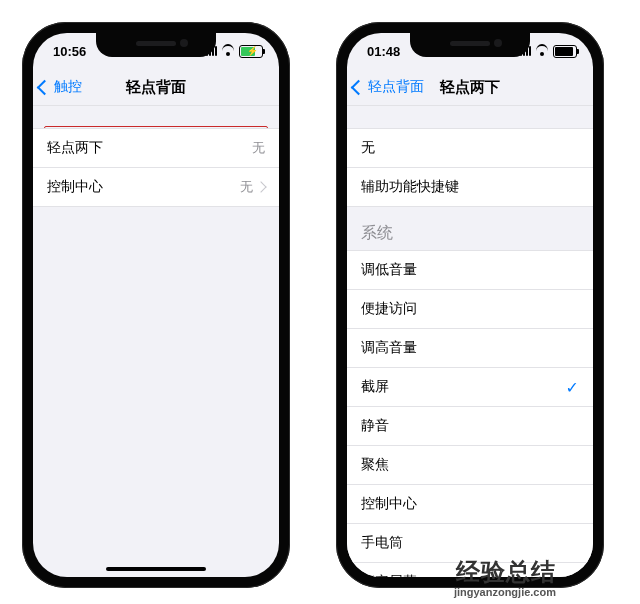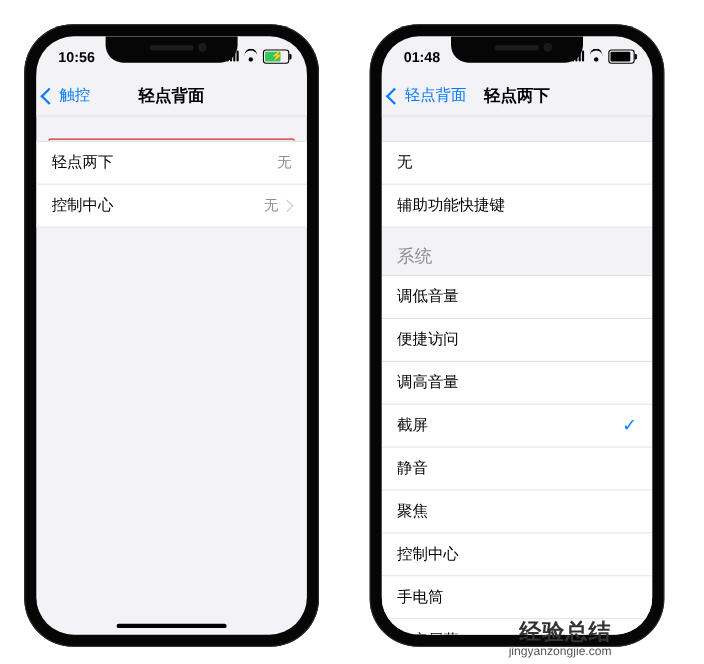--- a/index.html
+++ b/index.html
@@ -54,22 +54,22 @@
   .chevron-right{width:7px;height:7px;border-top:1.5px solid #c7c7cc;border-right:1.5px solid #c7c7cc;transform:rotate(45deg);}
   .check{color:var(--blue);font-size:16px;}
 
   .highlight-red{position:absolute;border:1.5px solid var(--red);pointer-events:none;border-radius:2px;box-sizing:border-box;}
 
   .section-header{font-size:16px;color:var(--sub);padding:16px 14px 6px;}
 
   .home-indicator{position:absolute;bottom:6px;left:50%;transform:translateX(-50%);width:100px;height:4px;background:#000;border-radius:3px;}
 
   .watermark{position:absolute;right:8px;bottom:6px;text-align:right;color:#333;}
-  .watermark .zh{font-size:20px;font-weight:700;font-family:"KaiTi","STKaiti",serif;letter-spacing:1px;}
-  .watermark .en{font-size:11px;color:#555;margin-top:-2px;}
+  .watermark .zh{font-size:24px;font-weight:700;font-family:"KaiTi","STKaiti",serif;letter-spacing:1px;}
+  .watermark .en{font-size:11px;color:#555;margin-top:-2px;font-weight:bold;}
 
   
   .hl-left{left:11px;right:11px;top:93px;height:38px;}
   .hl-right{left:11px;right:11px;top:315px;height:38px;}
 </style>
 </head>
 <body>
 
 <div class="stage">
   <div class="phones">

